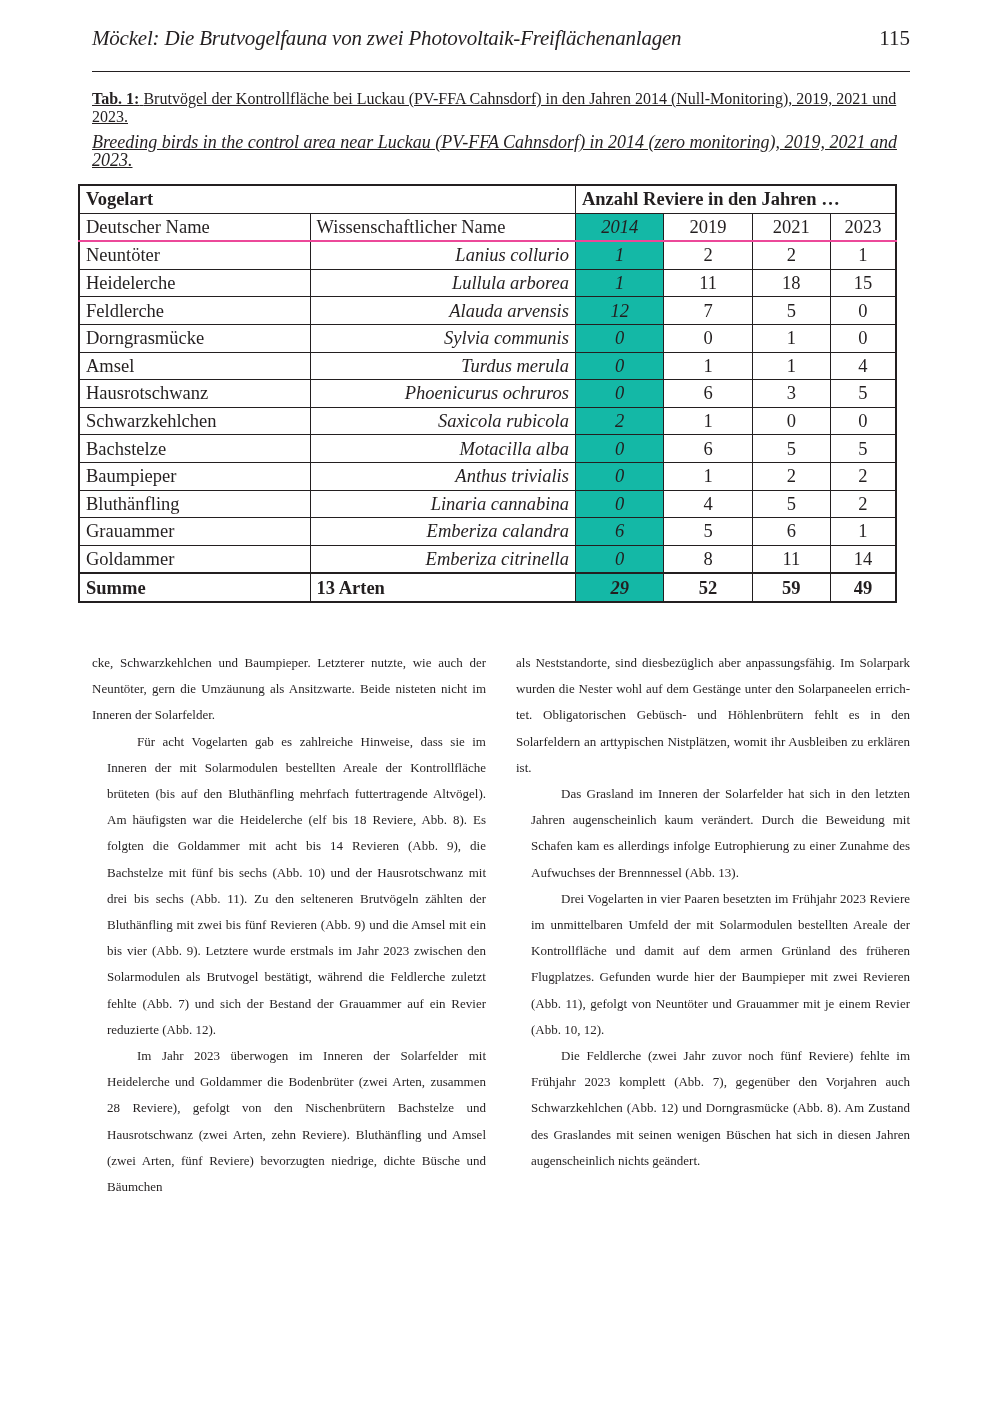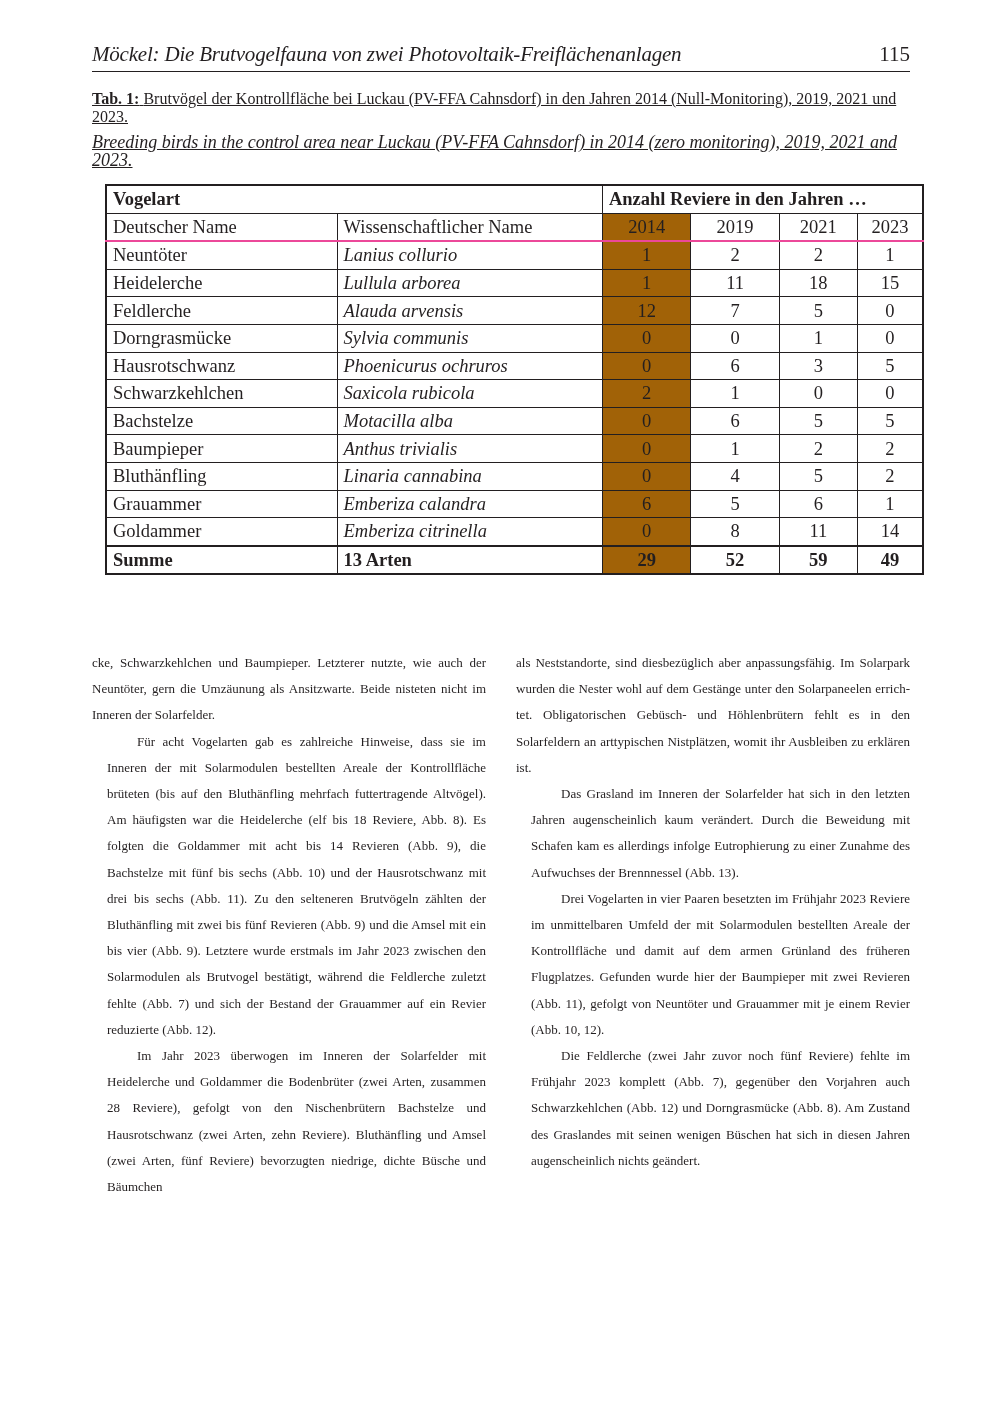--- a/index.html
+++ b/index.html
@@ -4,45 +4,45 @@
 <style>
   html, body { margin: 0; padding: 0; background: #ffffff; }
   body {
     width: 1000px; height: 1424px; position: relative; overflow: hidden;
     font-family: "Liberation Serif", "DejaVu Serif", serif; color: #231f20;
   }
   .running-head {
     position: absolute; left: 92px; top: 38px; width: 818px; height: 34px;
     border-bottom: 1.5px solid #231f20;
     display: flex; justify-content: space-between; align-items: flex-end;
-    padding-bottom: 4px; box-sizing: border-box;
+    padding-bottom: 20px; box-sizing: border-box;
   }
   .running-title { font-style: italic; font-size: 21px; letter-spacing: -0.2px; }
   .page-number { font-size: 21px; font-family: Liberation Serif, serif; }
 
   .caption { position: absolute; left: 92px; width: 818px; font-size: 16px; line-height: 18px; text-decoration: underline; }
   .caption-de { top: 90px; }
   .caption-en { top: 133px; font-style: italic; font-size: 18px; }
   .caption-de b { font-weight: bold; }
 
   table.birds {
-    position: absolute; left: 105px; top: 184px; width: 819px;
+    position: absolute; left: 78px; top: 184px; width: 819px;
     border-collapse: collapse; font-size: 18.5px;
     border: 2px solid #231f20;
   }
   table.birds td {
     height: 26.6px; padding: 0 6px; border: 1px solid #231f20; line-height: 24px;
     white-space: nowrap;
   }
   table.birds td.num { text-align: center; padding: 0; }
-  table.birds td.hl { background: #a16207; }
+  table.birds td.hl { background: #14b8a6; font-style: italic; }
   table.birds tr.group-head td { font-weight: bold; }
   table.birds tr.col-head td { border-bottom: 2px solid #ec4899; }
   table.birds tr.sum td { font-weight: bold; border-top: 2px solid #231f20; }
-  table.birds td.sci { font-style: italic; }
+  table.birds td.sci { font-style: italic; text-align: right; }
   .c1 { width: 222px; } .c2 { width: 255px; }
   .c3 { width: 85px; } .c4 { width: 85px; } .c5 { width: 75px; } .c6 { width: 63px; }
 
   .col {
     position: absolute; top: 650px; width: 394px;
     font-size: 13px; line-height: 26.2px; text-align: justify; hyphens: manual;
   }
   .col-left { left: 92px; }
   .col-right { left: 516px; }
   .col p { margin: 0; }
@@ -110,20 +110,28 @@
       </tr>
       <tr>
         <td>Dorngrasmücke</td>
         <td class="sci">Sylvia communis</td>
         <td class="num hl">0</td>
         <td class="num">0</td>
         <td class="num">1</td>
         <td class="num">0</td>
       </tr>
       <tr>
+        <td>Amsel</td>
+        <td class="sci">Turdus merula</td>
+        <td class="num hl">0</td>
+        <td class="num">1</td>
+        <td class="num">1</td>
+        <td class="num">4</td>
+      </tr>
+      <tr>
         <td>Hausrotschwanz</td>
         <td class="sci">Phoenicurus ochruros</td>
         <td class="num hl">0</td>
         <td class="num">6</td>
         <td class="num">3</td>
         <td class="num">5</td>
       </tr>
       <tr>
         <td>Schwarzkehlchen</td>
         <td class="sci">Saxicola rubicola</td>

